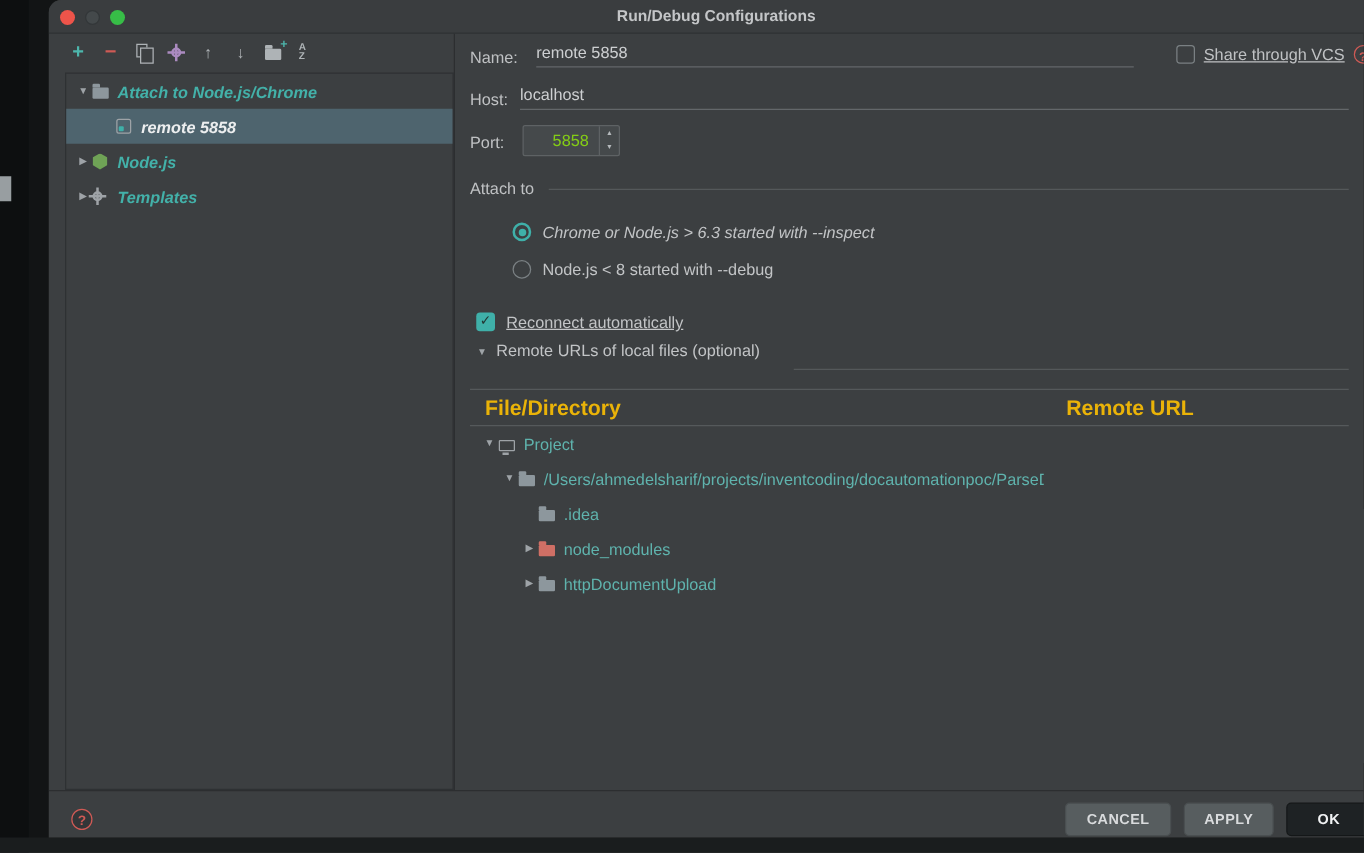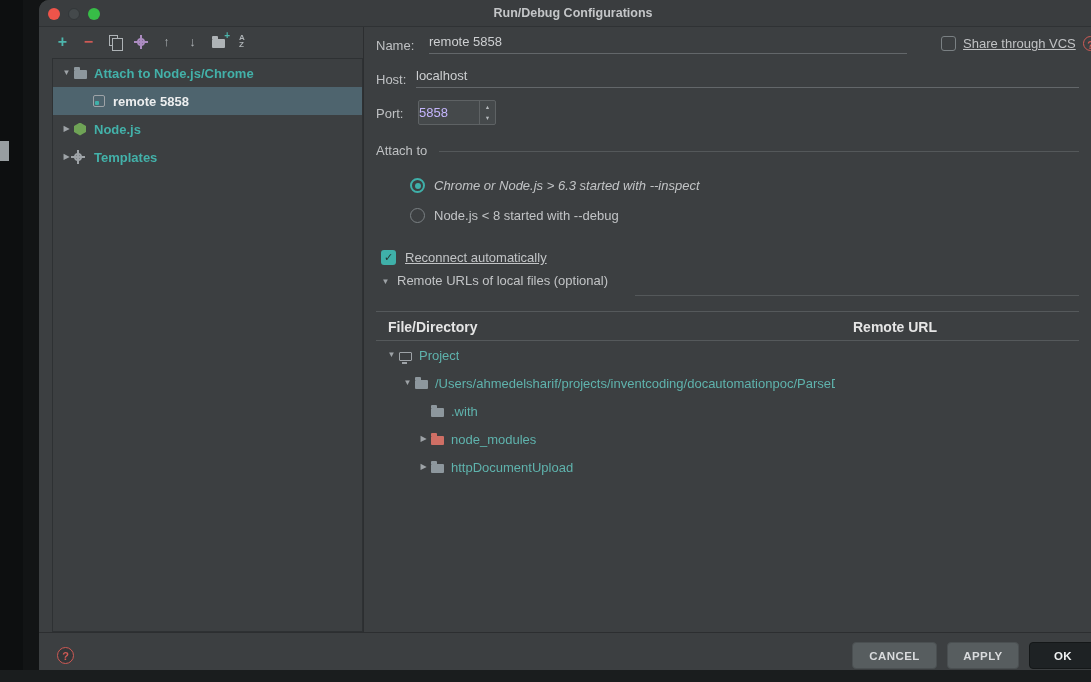--- a/index.html
+++ b/index.html
@@ -53,21 +53,21 @@
   .newfolder-ic::before { content:""; position:absolute; top:-3px; left:0; width:6px; height:3px; background:#aeb3b6; border-radius:1px 1px 0 0; }
   .newfolder-ic::after { content:"+"; position:absolute; right:-5px; top:-9px; color:#4db6ac; font-size:10px; font-weight:700; }
   .sort-ic { position:relative; width:13px; height:15px; color:#aeb3b6; font-weight:700; }
   .sort-ic::before { content:"A"; position:absolute; left:1px; top:-1px; font-size:8px; }
   .sort-ic::after { content:"Z"; position:absolute; left:1px; bottom:0; font-size:8px; }
 
   .tree-panel {
     position:absolute; left:13px; top:58px; width:311px; height:574px;
     background:#3c3f41; border:1px solid #2e3133;
   }
-  .s-row { height:28px; display:flex; align-items:center; padding-left:6px; }
+  .s-row { height:28px; display:flex; align-items:center; padding-left:6px;font-style:italic; }
   .s-row.indent1 { padding-left:40px; }
   .s-row.selected { background:#4e646e; }
   .s-label { font-weight:700; }
   .s-label.teal { color:#43b1a9; }
   .s-label.sel { color:#eceeef; }
 
   .chev { width:15px; text-align:center; color:#9ea3a7; font-size:8px; flex:none; line-height:1; }
   .chev.down::before { content:"▼"; }
   .chev.right::before { content:"▶"; }
   .ic { width:20px; flex:none; display:flex; }
@@ -93,21 +93,21 @@
   .u { text-decoration:underline; }
 
   .checkbox { width:15px; height:15px; border-radius:3px; border:1.5px solid #7a8083; flex:none; position:relative; }
   .checkbox.checked { border:none; background:#3fb0a9; }
   .checkbox.checked::after { content:"✓"; position:absolute; left:0; top:0; width:15px; height:15px; line-height:15px; text-align:center; color:#233532; font-size:11px; font-weight:700; }
 
   .help-ic { width:15px; height:15px; border-radius:50%; border:1.5px solid #cf5a55; flex:none; text-align:center; }
   .help-ic::before { content:"?"; color:#cf5a55; font-size:10px; font-weight:700; line-height:13px; }
 
   .spinner { position:absolute; left:55px; top:73px; width:78px; height:25px; background:#45494b; border:1px solid #5e6264; border-radius:2px; display:flex; }
-  .spin-val { flex:1; padding-right:8px; line-height:23px; color:#c4b5fd; }
+  .spin-val { flex:1; text-align:right; padding-right:8px; line-height:23px; color:#84cc16; }
   .spin-arrows { width:16px; border-left:1px solid #5e6264; display:flex; flex-direction:column; }
   .sp { flex:1; display:flex; align-items:center; justify-content:center; color:#b6babd; }
   .sp.up::before { content:"▲"; font-size:5.5px; }
   .sp.dn::before { content:"▼"; font-size:5.5px; }
 
   .sep-line { position:absolute; height:1px; background:#54585a; }
 
   .radio-row { position:absolute; left:47px; display:flex; align-items:center; gap:9px; }
   .radio { width:15px; height:15px; border-radius:50%; border:1.5px solid #7a8083; flex:none; position:relative; }
   .radio.on { border:2px solid #3fb0a9; }
@@ -115,21 +115,21 @@
   .opt-label { color:#c2c4c6; }
 
   .check-row { position:absolute; display:flex; align-items:center; gap:9px; }
 
   .section-hdr { position:absolute; top:246px; left:0; width:627px; height:18px; }
   .section-hdr .chev { position:absolute; left:15px; top:5px; }
   .section-hdr .s-title { position:absolute; left:34px; top:0; color:#c2c4c6; }
 
   .table { position:absolute; left:13px; top:284px; width:703px; }
   .t-header { height:30px; position:relative; border-top:1px solid #55595b; border-bottom:1px solid #55595b; }
-  .t-col { position:absolute; top:0; height:30px; line-height:30px; font-weight:700; color:#e5e5e5; font-size:14px; }
+  .t-col { position:absolute; top:0; height:30px; line-height:30px; font-weight:700; color:#eab308; font-size:17px; }
   .t-col.c1 { left:12px; }
   .t-col.c2 { left:477px; }
   .t-row { height:28px; display:flex; align-items:center; }
   .t-row.d0 { padding-left:8px; }
   .t-row.d1 { padding-left:24px; }
   .t-row.d2 { padding-left:40px; }
   .t-label { color:#5fb3ad; white-space:nowrap; overflow:hidden; }
   .t-label.clip { max-width:400px; }
 
   
@@ -288,21 +288,21 @@
         <span class="ic">
             <span class="folder-ic"></span>
           </span>
         <span class="t-label clip">/Users/ahmedelsharif/projects/inventcoding/docautomationpoc/ParseD</span>
       </div>
       <div class="t-row d2">
         <span class="chev"></span>
         <span class="ic">
             <span class="folder-ic"></span>
           </span>
-        <span class="t-label">.with</span>
+        <span class="t-label">.idea</span>
       </div>
       <div class="t-row d2">
         <span class="chev right"></span>
         <span class="ic">
             <span class="folder-ic red"></span>
           </span>
         <span class="t-label">node_modules</span>
       </div>
       <div class="t-row d2">
         <span class="chev right"></span>

